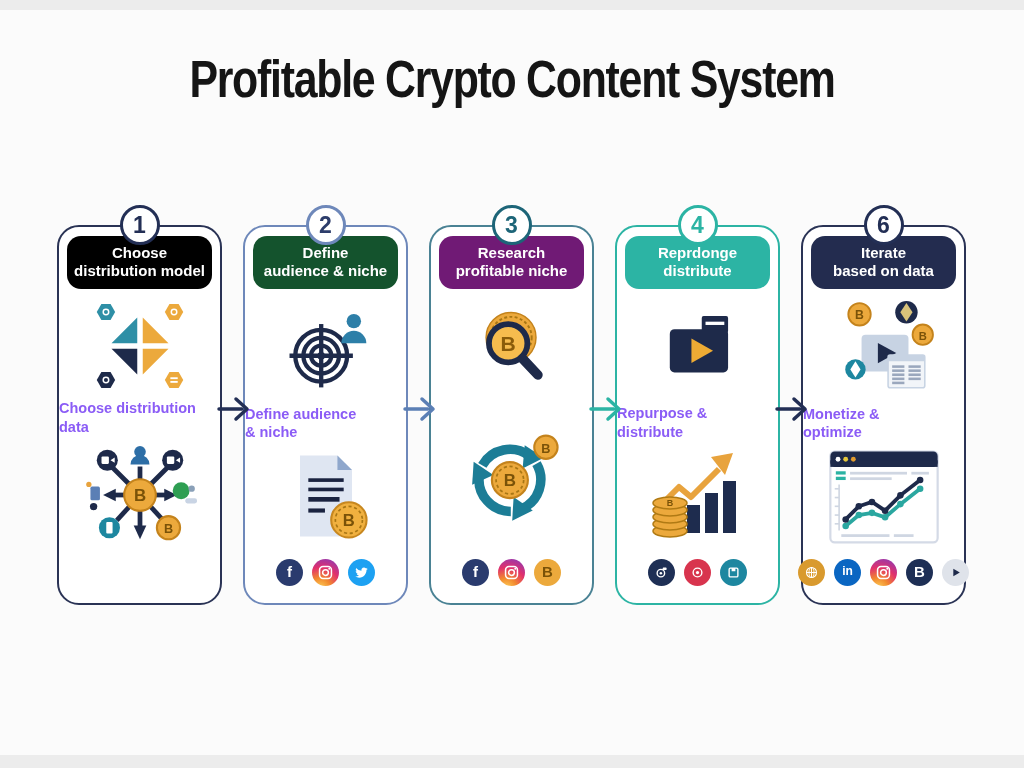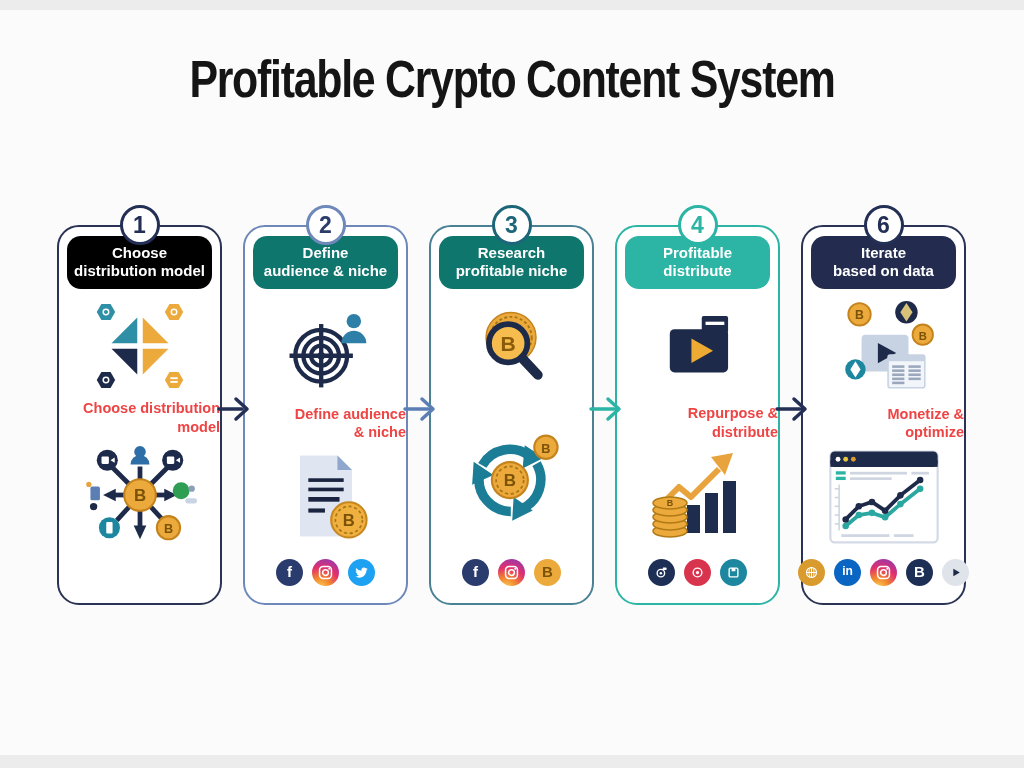--- a/index.html
+++ b/index.html
@@ -16,26 +16,26 @@
   .card.c4{left:801px;border:2.5px solid #2a3355;}
   .num{position:absolute;top:-22px;left:50%;transform:translateX(-50%);width:40px;height:40px;border-radius:50%;background:#fff;display:flex;align-items:center;justify-content:center;font-weight:700;font-size:23px;box-sizing:border-box;}
   .c0 .num{border:3px solid #232f55;color:#232f55;}
   .c1 .num{border:3px solid #6e88ba;color:#2d3d6b;}
   .c2 .num{border:3px solid #1d6578;color:#1d6578;}
   .c3 .num{border:3px solid #2cb4a4;color:#2cb4a4;}
   .c4 .num{border:3px solid #232f55;color:#232f55;}
   .pill{margin:9px 8px 0;border-radius:14px;color:#fff;text-align:center;font-weight:700;font-size:15px;line-height:1.22;padding:8px 2px;}
   .pill div{white-space:nowrap;}
   .c0 .pill{background:#000000;}
-  .c1 .pill{background:#0f766e;}
-  .c2 .pill{background:#0f766e;}
+  .c1 .pill{background:#14532d;}
+  .c2 .pill{background:#701a75;}
   .c3 .pill{background:#2cb4a4;}
   .c4 .pill{background:#232c4f;}
   .icon-top{height:112px;display:flex;align-items:center;justify-content:center;margin-top:4px;}
-  .label{text-align:right;font-weight:700;font-size:14.5px;color:#ef4444;line-height:1.3;}
+  .label{text-align:left;font-weight:700;font-size:14.5px;color:#8b5cf6;line-height:1.3;}
   .label div{white-space:nowrap;}
   .icon-bottom{flex:1;display:flex;align-items:center;justify-content:center;}
   .socials{height:42px;display:flex;align-items:center;justify-content:center;gap:9px;padding-bottom:10px;}
   .sicon{width:27px;height:27px;border-radius:50%;display:flex;align-items:center;justify-content:center;color:#fff;font-weight:700;font-size:15px;flex:0 0 auto;}
   .sicon .sg{transform:translateY(-1px);}
   .bg-fb{background:#2a3b6e;}
   .bg-tw{background:#1da1f2;}
   .bg-ig{background:radial-gradient(circle at 30% 110%, #fdd35c 0%, #f28a2e 30%, #e1306c 60%, #8a3ab9 95%);}
   .bg-btc{background:#eca93c;color:#7a5208;}
   .bg-navy{background:#1e2f55;}
@@ -77,21 +77,21 @@
         <polygon points="97,87 92,95.7 82,95.7 77,87 82,78.3 92,78.3" fill="#eca93c"></polygon>
         <circle cx="13" cy="13" r="3" fill="none" stroke="#fff" stroke-width="1.6"></circle>
         <circle cx="87" cy="13" r="3" fill="none" stroke="#fff" stroke-width="1.6"></circle>
         <circle cx="13" cy="87" r="3" fill="none" stroke="#fff" stroke-width="1.6"></circle>
         <rect x="83" y="84" width="8" height="2" fill="#fff"></rect>
           <rect x="83" y="88" width="8" height="2" fill="#fff"></rect>
       </svg>
     </div>
     <div class="label">
       <div>Choose distribution</div>
-      <div>model</div>
+      <div>data</div>
     </div>
     <div class="icon-bottom">
       <svg width="116" height="116" viewBox="0 0 110 110">
         <g stroke="#1e2a4a" stroke-width="4.5">
           <line x1="55" y1="55" x2="27" y2="27"></line>
             <line x1="55" y1="55" x2="83" y2="27"></line>
           <line x1="55" y1="55" x2="30" y2="55"></line>
             <line x1="55" y1="55" x2="80" y2="55"></line>
           <line x1="55" y1="55" x2="33" y2="79"></line>
             <line x1="55" y1="55" x2="77" y2="79"></line>
@@ -229,21 +229,21 @@
       </span>
       <span class="sicon bg-btc">
           <span class="sg">B</span>
         </span>
     </div>
   </div>
 
   <div class="card c3">
     <div class="num">4</div>
     <div class="pill">
-      <div>Profitable</div>
+      <div>Reprdonge</div>
       <div>distribute</div>
     </div>
     <div class="icon-top">
       <svg width="94" height="94" viewBox="0 0 100 100">
         <rect x="54" y="16" width="28" height="18" rx="2" fill="#1e2a4a"></rect>
         <rect x="58" y="22" width="20" height="3.5" fill="#fff"></rect>
         <rect x="20" y="30" width="62" height="46" rx="5" fill="#1e2a4a"></rect>
         <polygon points="43,40 66,53 43,66" fill="#eeab34"></polygon>
       </svg>
     </div>

